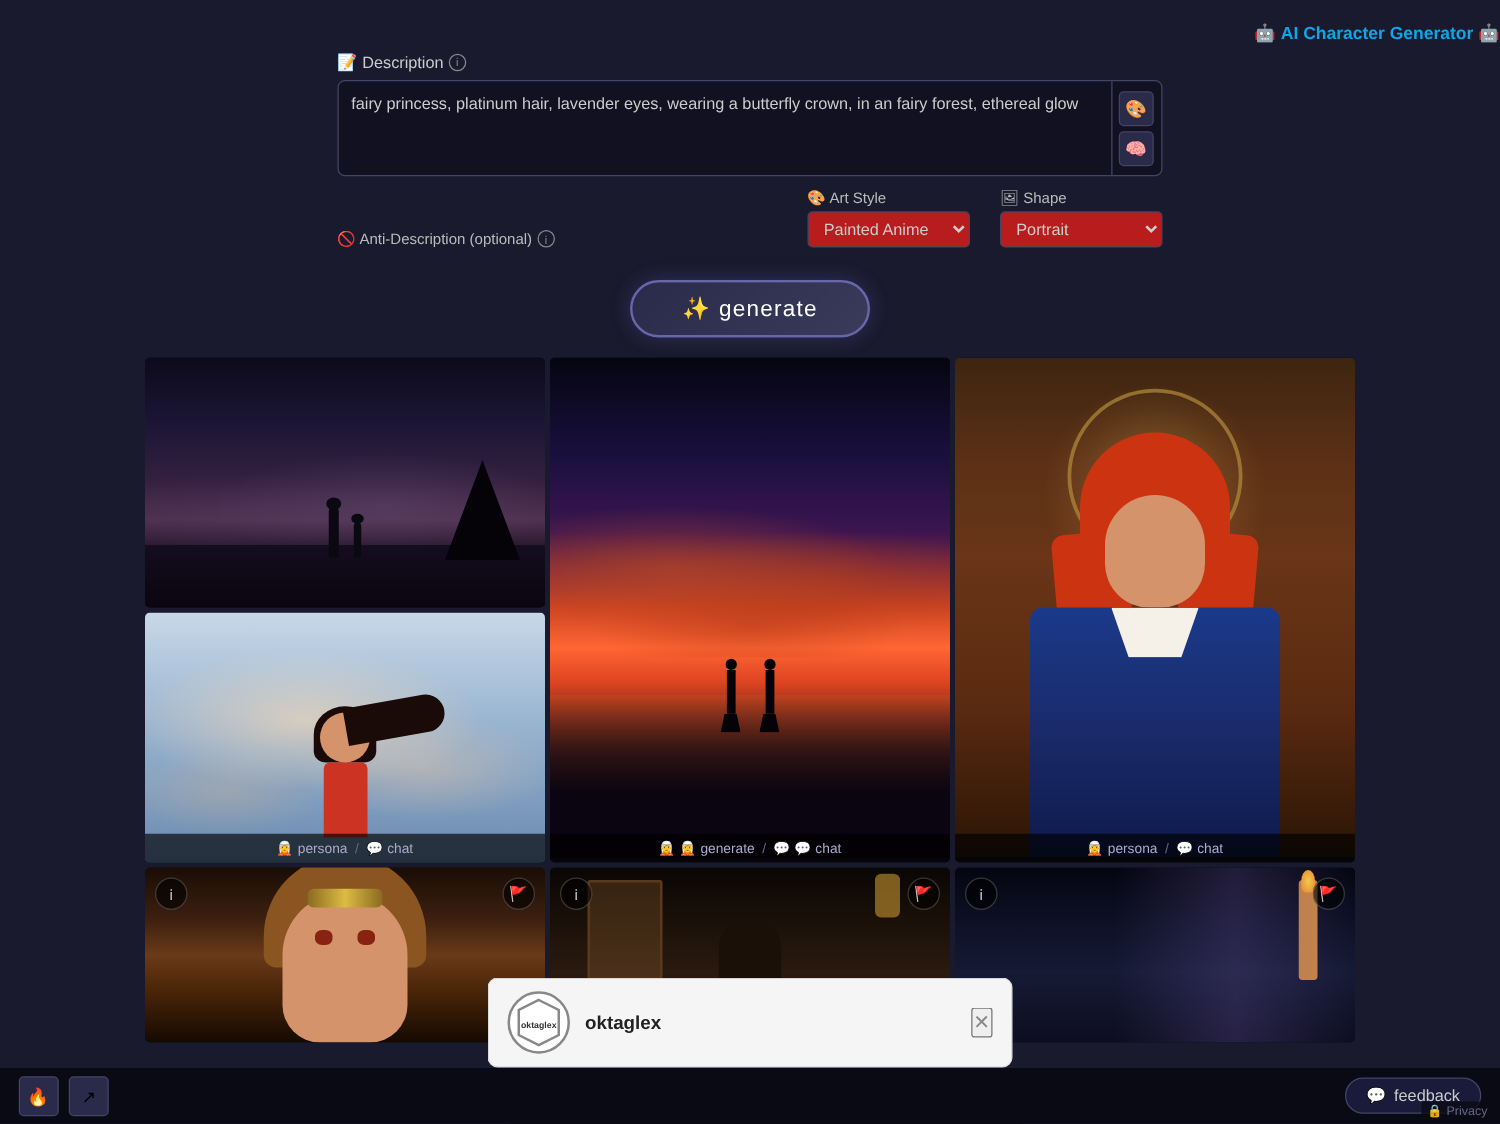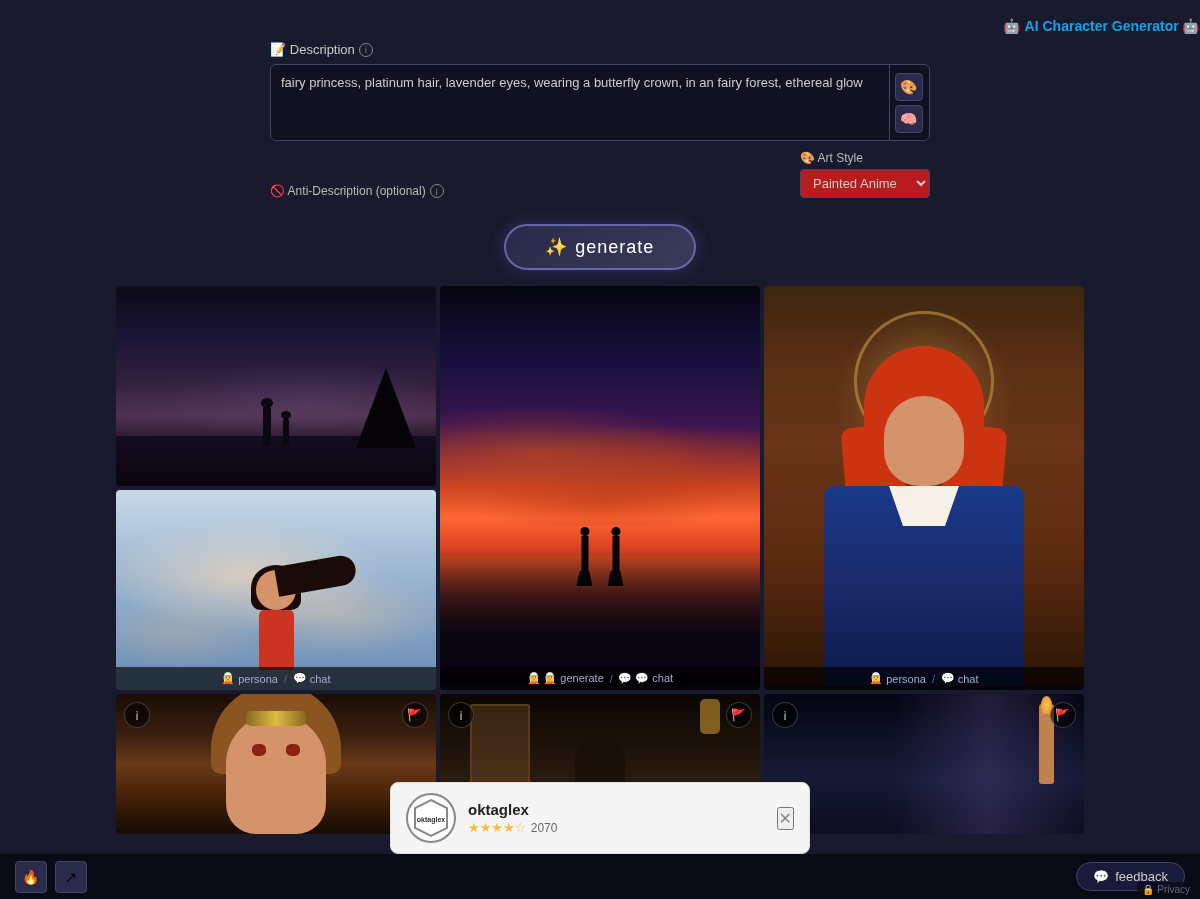--- a/index.html
+++ b/index.html
@@ -764,20 +764,30 @@
       </div>
       <select class="select-control">
         <option>Painted Anime</option>
         <option>Ant Style</option>
         <option>Sketch</option>
         <option>Pixel Art</option>
         <option>Oil Painting</option>
       </select>
     </div>
 
+    <div class="control-group">
+      <div class="control-label">
+        <span>🖼 Shape</span>
+      </div>
+      <select class="select-control">
+        <option>Portrait</option>
+        <option>Landscape</option>
+        <option>Square</option>
+      </select>
+    </div>
   </div>
 
   <button class="generate-btn">✨ generate</button>
 </div>
 
 <div style="max-width: 1000px; margin: 16px auto 0; padding: 0 16px 80px;">
 
   <div style="display: grid; grid-template-columns: repeat(3, 1fr); gap: 4px; margin-bottom: 4px;">
 
     <div class="image-cell">
@@ -948,23 +958,19 @@
 
 <div class="ad-banner">
   <div class="ad-logo">
     <svg width="40" height="40" viewBox="0 0 40 40">
       <polygon points="20,2 36,10 36,30 20,38 4,30 4,10" fill="none" stroke="#888" stroke-width="2"></polygon>
       <text x="20" y="24" text-anchor="middle" font-size="7" fill="#333" font-family="Arial">oktaglex</text>
     </svg>
   </div>
   <div class="ad-content">
     <div class="ad-title">oktaglex</div>
-    <div>
-      <span class="ad-stars">★★★★☆</span>
-      <span class="ad-count">2070</span>
-    </div>
   </div>
   <button class="ad-close">✕</button>
 </div>
 
 <div class="privacy-badge">
   <span>🔒 Privacy</span>
 </div>
 
 </body></html>

